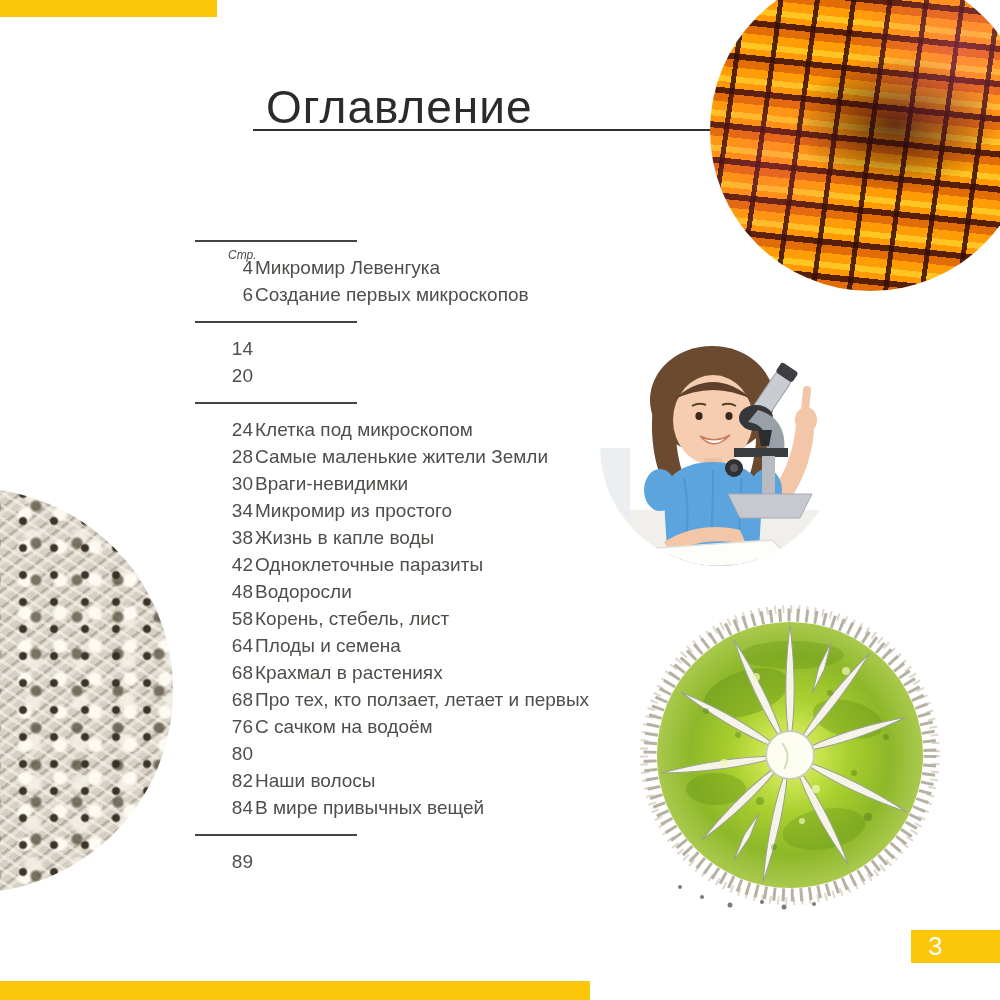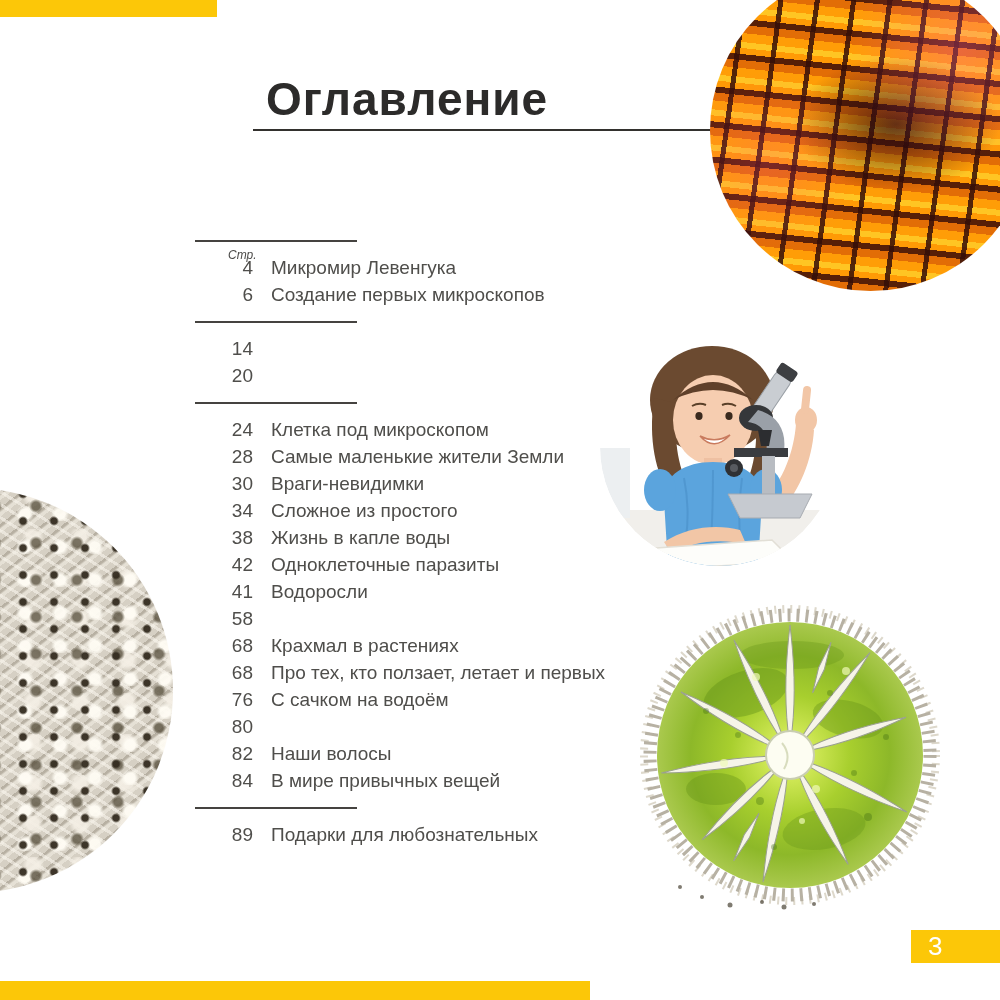--- a/index.html
+++ b/index.html
@@ -7,22 +7,22 @@
     width:1000px;height:1000px;position:relative;overflow:hidden;
     background:#ffffff;
     font-family:"Liberation Sans", sans-serif;
     color:#4f4e4b;
   }
   .accent-bar{position:absolute;background:#fcc708;}
   .bar-top-left{left:0;top:0;width:217px;height:17px;}
   .bar-bottom{left:0;top:981px;width:590px;height:19px;}
 
   .page-title{
-    position:absolute;left:266px;top:76px;
-    font-size:46px;font-weight:700;letter-spacing:1px;
+    position:absolute;left:266px;top:84px;
+    font-size:46px;font-weight:400;letter-spacing:1px;
     color:#2c2b2a;line-height:1;
   }
   .title-underline{
     position:absolute;left:253px;top:129px;width:459px;height:2px;
     background:#33312e;
   }
 
   .page-col-label{
     position:absolute;left:228px;top:212px;
     font-style:italic;font-size:12px;color:#4b4a48;margin-top:36px;
@@ -32,21 +32,21 @@
     position:absolute;left:195px;top:227px;width:420px;
   }
   .toc-sep{
     width:162px;height:2px;background:#454340;
     margin:13px 0 12px 0;
   }
   .toc-row{
     display:flex;height:27px;line-height:27px;font-size:19px;color:#4f4e4b;
   }
   .toc-page{width:58px;text-align:right;flex:none;}
-  .toc-title{margin-left:18px;white-space:nowrap;}
+  .toc-title{margin-left:2px;white-space:nowrap;}
 
   .circle-img{position:absolute;border-radius:50%;overflow:hidden;}
 
   
   .butterfly{
     left:710px;top:-30px;width:321px;height:321px;
     background-color:#e07004;
     background-image:
       radial-gradient(circle at 78% 25%, rgba(255,96,180,.30), transparent 32%),
       radial-gradient(circle at 18% 60%, rgba(255,70,150,.22), transparent 28%),
@@ -116,36 +116,41 @@
     <div class="toc-row">
     <span class="toc-page">28</span>
     <span class="toc-title">Самые маленькие жители Земли</span>
   </div>
     <div class="toc-row">
     <span class="toc-page">30</span>
     <span class="toc-title">Враги-невидимки</span>
   </div>
     <div class="toc-row">
     <span class="toc-page">34</span>
-    <span class="toc-title">Сложное из простого</span>
+    <span class="toc-title">Микромир из простого</span>
   </div>
     <div class="toc-row">
     <span class="toc-page">38</span>
     <span class="toc-title">Жизнь в капле воды</span>
   </div>
     <div class="toc-row">
     <span class="toc-page">42</span>
     <span class="toc-title">Одноклеточные паразиты</span>
   </div>
     <div class="toc-row">
-    <span class="toc-page">41</span>
+    <span class="toc-page">48</span>
     <span class="toc-title">Водоросли</span>
   </div>
     <div class="toc-row">
     <span class="toc-page">58</span>
+    <span class="toc-title">Корень, стебель, лист</span>
+  </div>
+    <div class="toc-row">
+    <span class="toc-page">64</span>
+    <span class="toc-title">Плоды и семена</span>
   </div>
     <div class="toc-row">
     <span class="toc-page">68</span>
     <span class="toc-title">Крахмал в растениях</span>
   </div>
     <div class="toc-row">
     <span class="toc-page">68</span>
     <span class="toc-title">Про тех, кто ползает, летает и первых</span>
   </div>
     <div class="toc-row">
@@ -159,21 +164,20 @@
     <span class="toc-page">82</span>
     <span class="toc-title">Наши волосы</span>
   </div>
     <div class="toc-row">
     <span class="toc-page">84</span>
     <span class="toc-title">В мире привычных вещей</span>
   </div>
     <div class="toc-sep"></div>
     <div class="toc-row">
     <span class="toc-page">89</span>
-    <span class="toc-title">Подарки для любознательных</span>
   </div>
   </div>
 
 <div class="circle-img butterfly"></div>
 
 <div class="circle-img fiber"></div>
 
 <div class="circle-img girl">
   <svg width="238" height="238" viewBox="0 0 238 238">
     <defs>

